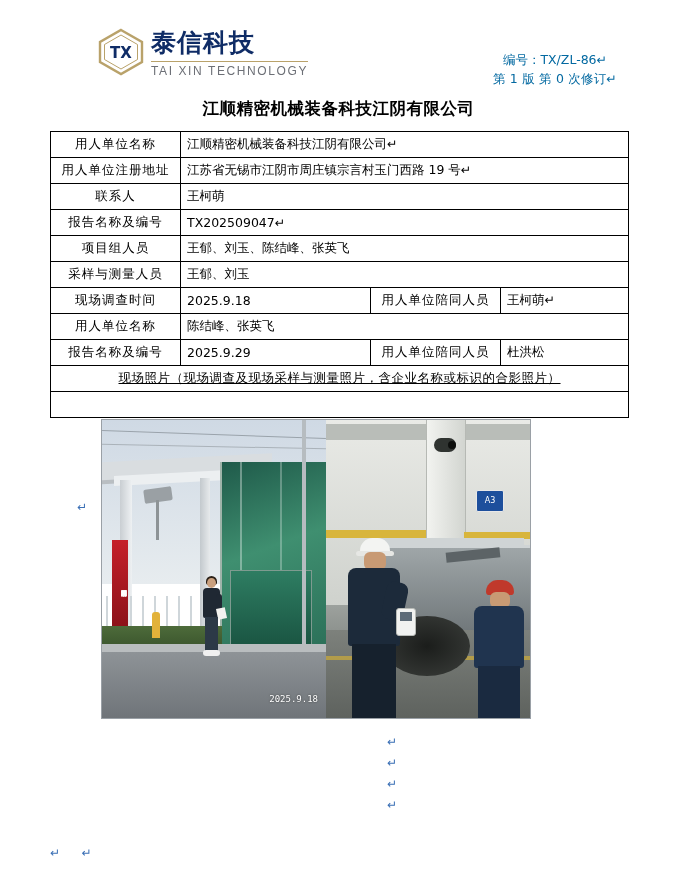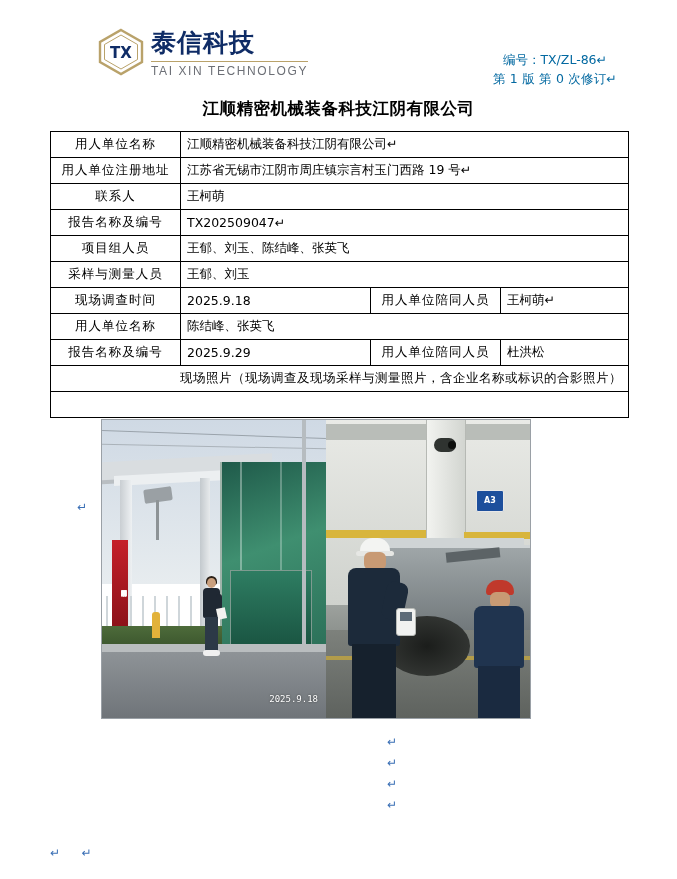--- a/index.html
+++ b/index.html
@@ -104,23 +104,24 @@
   td.label {
     text-align: center;
     white-space: nowrap;
     letter-spacing: 1px;
   }
   td.value {
     text-align: left;
     padding-left: 9px;
   }
   td.section {
-    text-align: right;
+    text-align: center;
     padding-left: 9px;
     letter-spacing: 0.5px;
+    text-decoration: underline;
   }
 
   
   td.photo-cell {
     height: 480px;
     vertical-align: top;
     padding: 0;
   }
   .photo-wrap {
     position: relative;
@@ -278,21 +279,20 @@
   }
   .r-cam:after {
     content:""; position:absolute; left:14px; top:3px; width:8px; height:8px;
     background:#0d0f0d; border-radius:50%;
   }
   .r-sign {
     position: absolute; left: 150px; top: 70px; width: 26px; height: 20px;
     background: #1d4f9c; border: 1px solid #e8e8e8; border-radius: 2px;
     color: #fff; font-size: 8px; text-align: center; line-height: 20px;
     font-family: "DejaVu Sans", sans-serif;
-    font-weight: bold;
   }
   .r-yellow {
     position: absolute; left: 0; top: 110px; width: 100px; height: 8px;
     background: #d8b53c;
   }
   .r-yellow2 {
     position: absolute; left: 138px; top: 112px; width: 66px; height: 7px;
     background: #d8b53c;
   }
   .r-machine {

